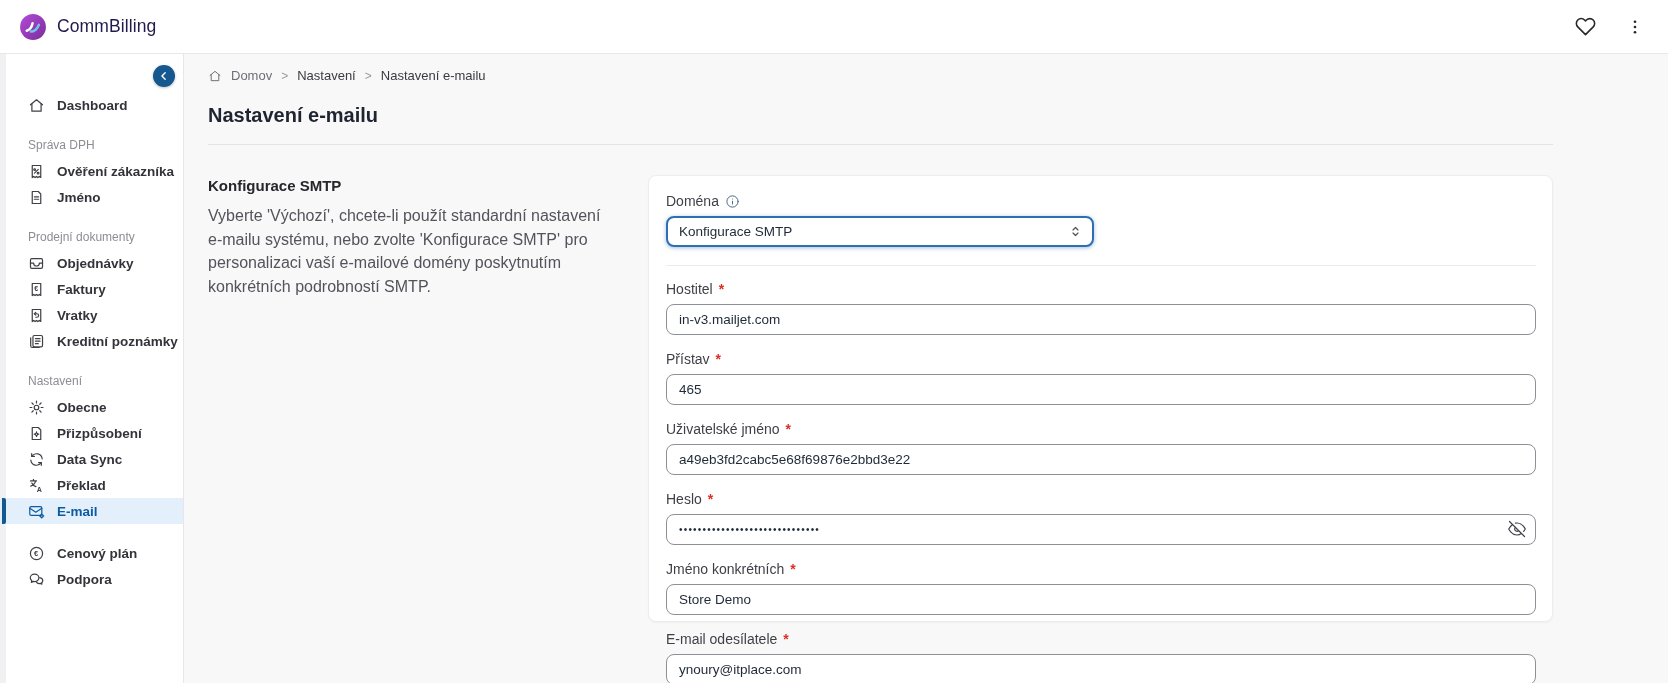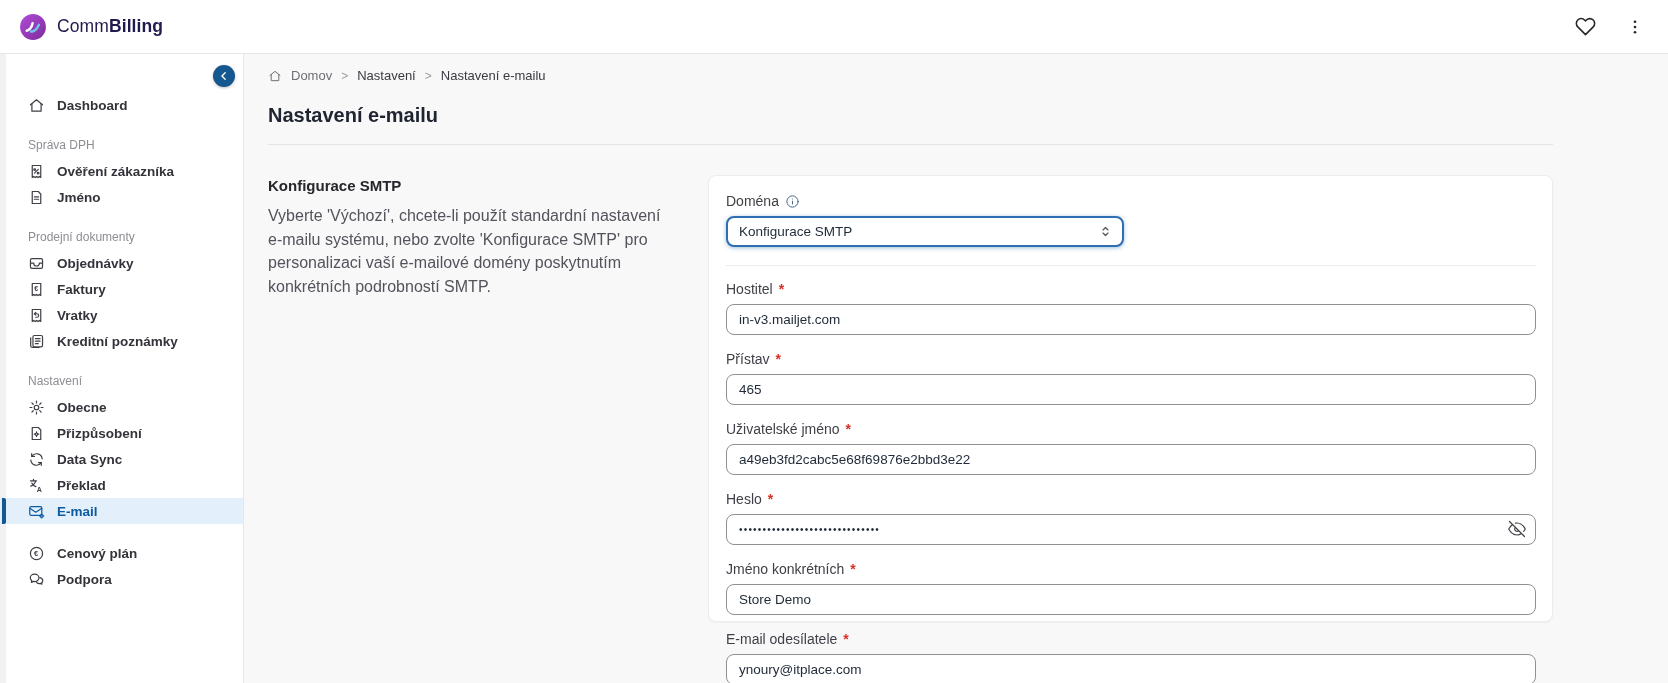--- a/index.html
+++ b/index.html
@@ -4,29 +4,29 @@
 <style>
   *{box-sizing:border-box}
   html,body{margin:0;padding:0}
   body{width:1668px;height:683px;overflow:hidden;background:#f8f8f9;font-family:"Liberation Sans",sans-serif;color:#2b2b30}
 
   
   .topbar{height:54px;background:#fff;border-bottom:1px solid #e8e8ea;display:flex;align-items:center;justify-content:space-between;padding:0 24px 0 18px}
   .brand{display:flex;align-items:center;gap:9px;cursor:pointer}
   .brand-name{font-size:17.5px;color:#201a4d;letter-spacing:.1px}
   .brand-name .b1{font-weight:500}
-  .brand-name .b2{font-weight:700}
+  .brand-name .b2{font-weight:400}
   .topbar-actions{display:flex;align-items:center;gap:30px}
   .icon-btn{display:flex;align-items:center;justify-content:center;cursor:pointer;background:none;border:none;padding:0}
 
   
   .main{display:flex;height:629px}
 
   
-  .sidebar{position:relative;width:244px;flex-shrink:0;background:#fff;border-right:1px solid #e7e7e9;padding-top:38px}
+  .sidebar{position:relative;width:184px;flex-shrink:0;background:#fff;border-right:1px solid #e7e7e9;padding-top:38px}
   .sidebar::before{content:"";position:absolute;left:0;top:0;width:6px;height:100%;background:#f1f1f3}
   .collapse-btn{position:absolute;top:11px;right:8px;width:22px;height:22px;border-radius:50%;background:#15578f;border:none;display:flex;align-items:center;justify-content:center;cursor:pointer;box-shadow:0 1px 3px rgba(0,0,0,.25)}
   .nav-item{position:relative;height:26px;display:flex;align-items:center;gap:11px;padding-left:28px;font-size:13.5px;font-weight:700;color:#33333a;cursor:pointer;white-space:nowrap}
   .nav-item .nicon{display:flex;align-items:center;width:18px;flex-shrink:0}
   .nav-item svg{width:17px;height:17px;stroke:#3f3f46;stroke-width:1.7;fill:none;stroke-linecap:round;stroke-linejoin:round}
   .nav-item svg text,.nav-item svg .fillpart{stroke:none;fill:#3f3f46}
   .nav-item.active{background:#e3f0fb;color:#0d5aa0}
   .nav-item.active svg{stroke:#0d5aa0}
   .active-bar{position:absolute;left:2px;top:0;bottom:0;width:4px;background:#15578f;border-radius:0 2px 2px 0}
   .nav-section{height:26px;margin-top:14px;display:flex;align-items:center;padding-left:28px;font-size:12px;color:#8d8d94;font-weight:400}

